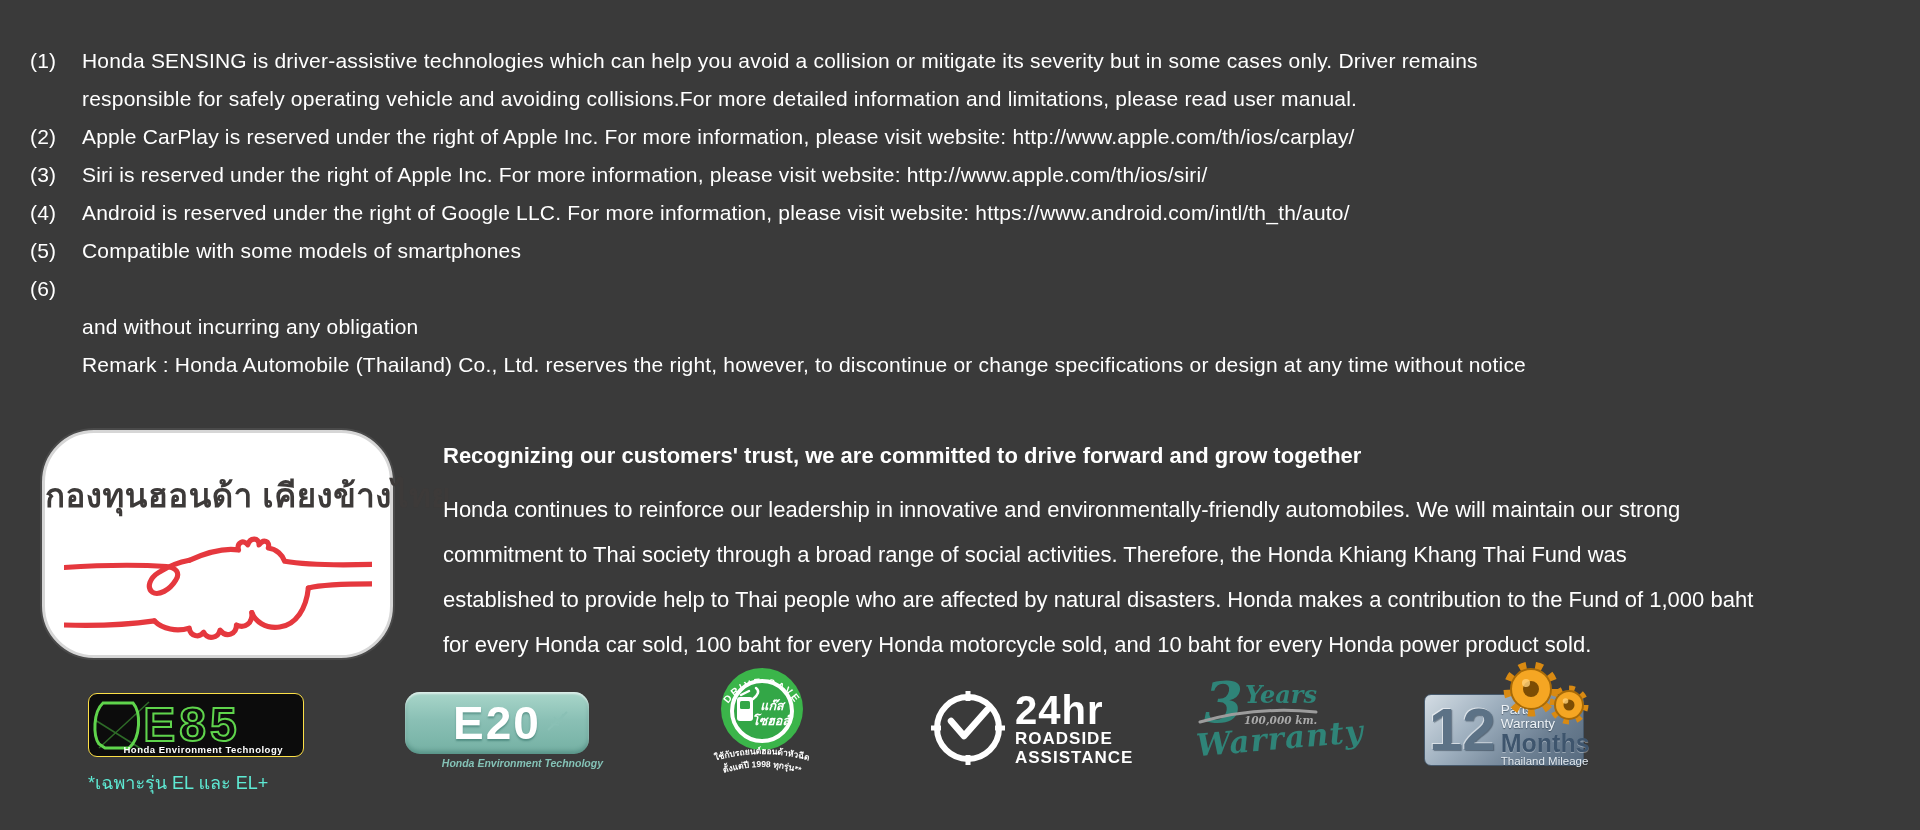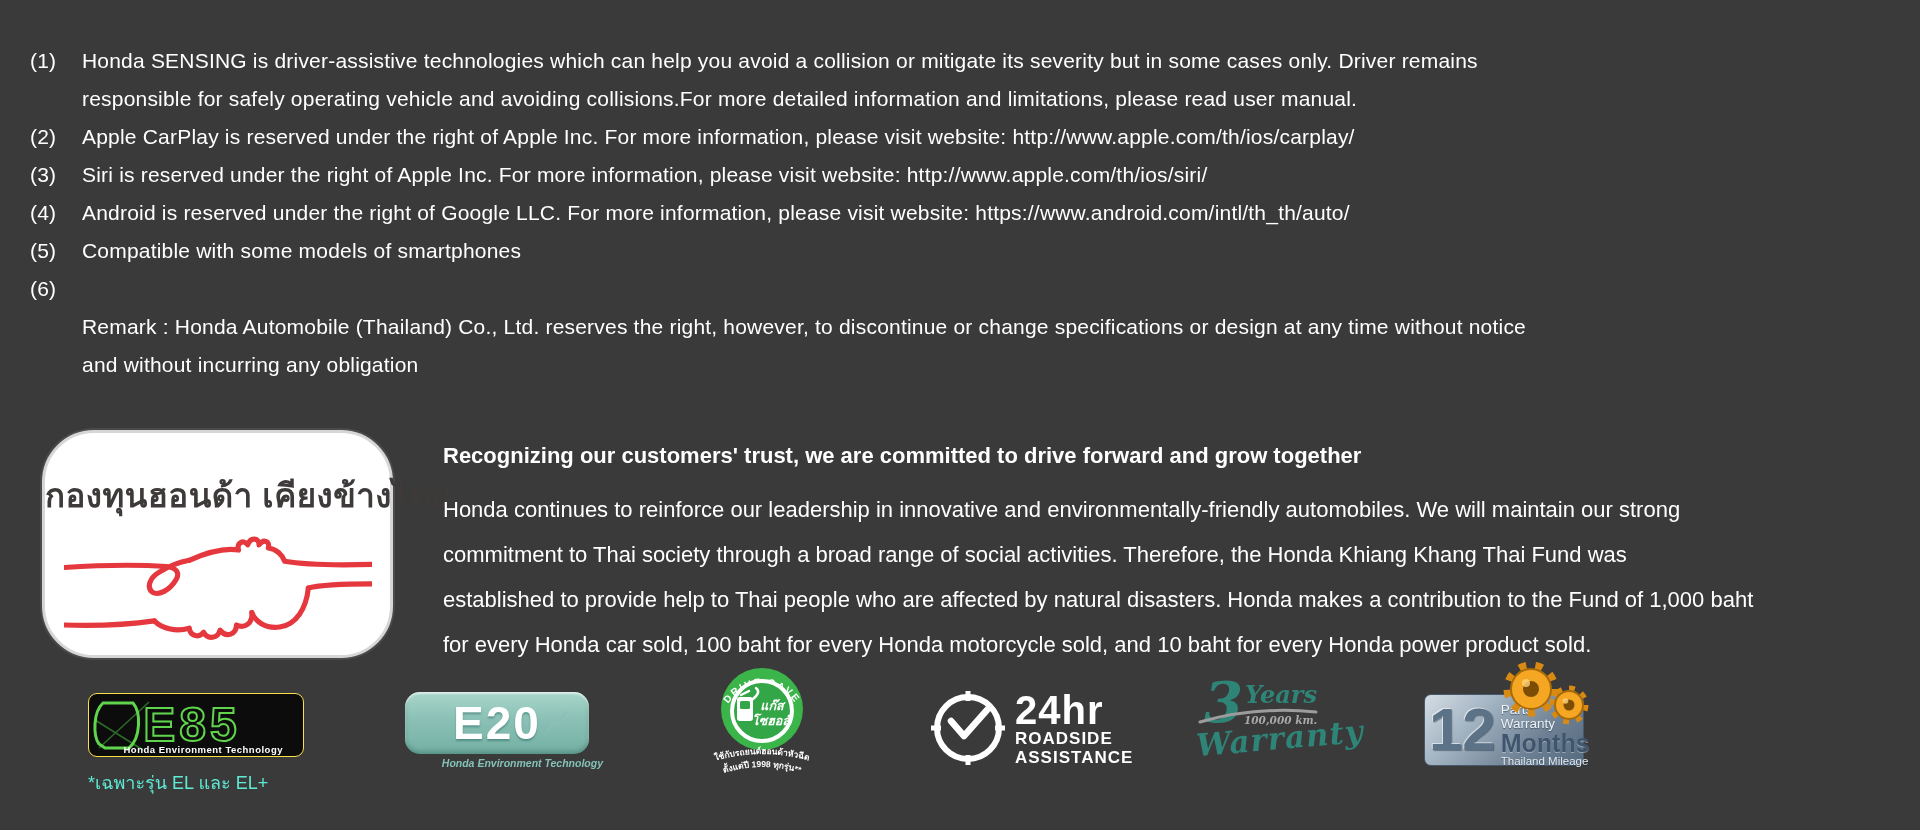--- a/index.html
+++ b/index.html
@@ -146,25 +146,25 @@
   </div>
   <div class="disc-line">
     <span class="disc-num">(5)</span>
     <span class="disc-text">Compatible with some models of smartphones</span>
   </div>
   <div class="disc-line">
     <span class="disc-num">(6)</span>
   </div>
   <div class="disc-line">
     <span class="disc-num"></span>
+    <span class="disc-text">and without incurring any obligation</span>
+  </div>
+  <div class="disc-line">
+    <span class="disc-num"></span>
     <span class="disc-text">Remark : Honda Automobile (Thailand) Co., Ltd. reserves the right, however, to discontinue or change specifications or design at any time without notice</span>
-  </div>
-  <div class="disc-line">
-    <span class="disc-num"></span>
-    <span class="disc-text">and without incurring any obligation</span>
   </div>
 </div>
 
 <div class="fund-logo">
   <div class="fund-logo-title">กองทุนฮอนด้า เคียงข้างไทย</div>
   <svg class="hands" width="308" height="118" viewBox="0 0 300 110">
     <g fill="none" stroke="#e5383e" stroke-width="5" stroke-linecap="round" stroke-linejoin="round">
       <path d="M0,36 C30,34 70,33 100,35 C110,36 113,42 109,48 C103,58 92,64 86,60 C80,55 84,46 92,41 C100,36 110,31 122,29"></path>
       <path d="M122,29 C140,21 158,17 170,19 C168,12 175,8 179,14 C181,7 190,6 190,14 C194,8 201,10 199,17 C207,18 213,24 215,30 C232,33 262,34 300,33"></path>
       <path d="M300,52 C270,52 250,53 238,56"></path>

